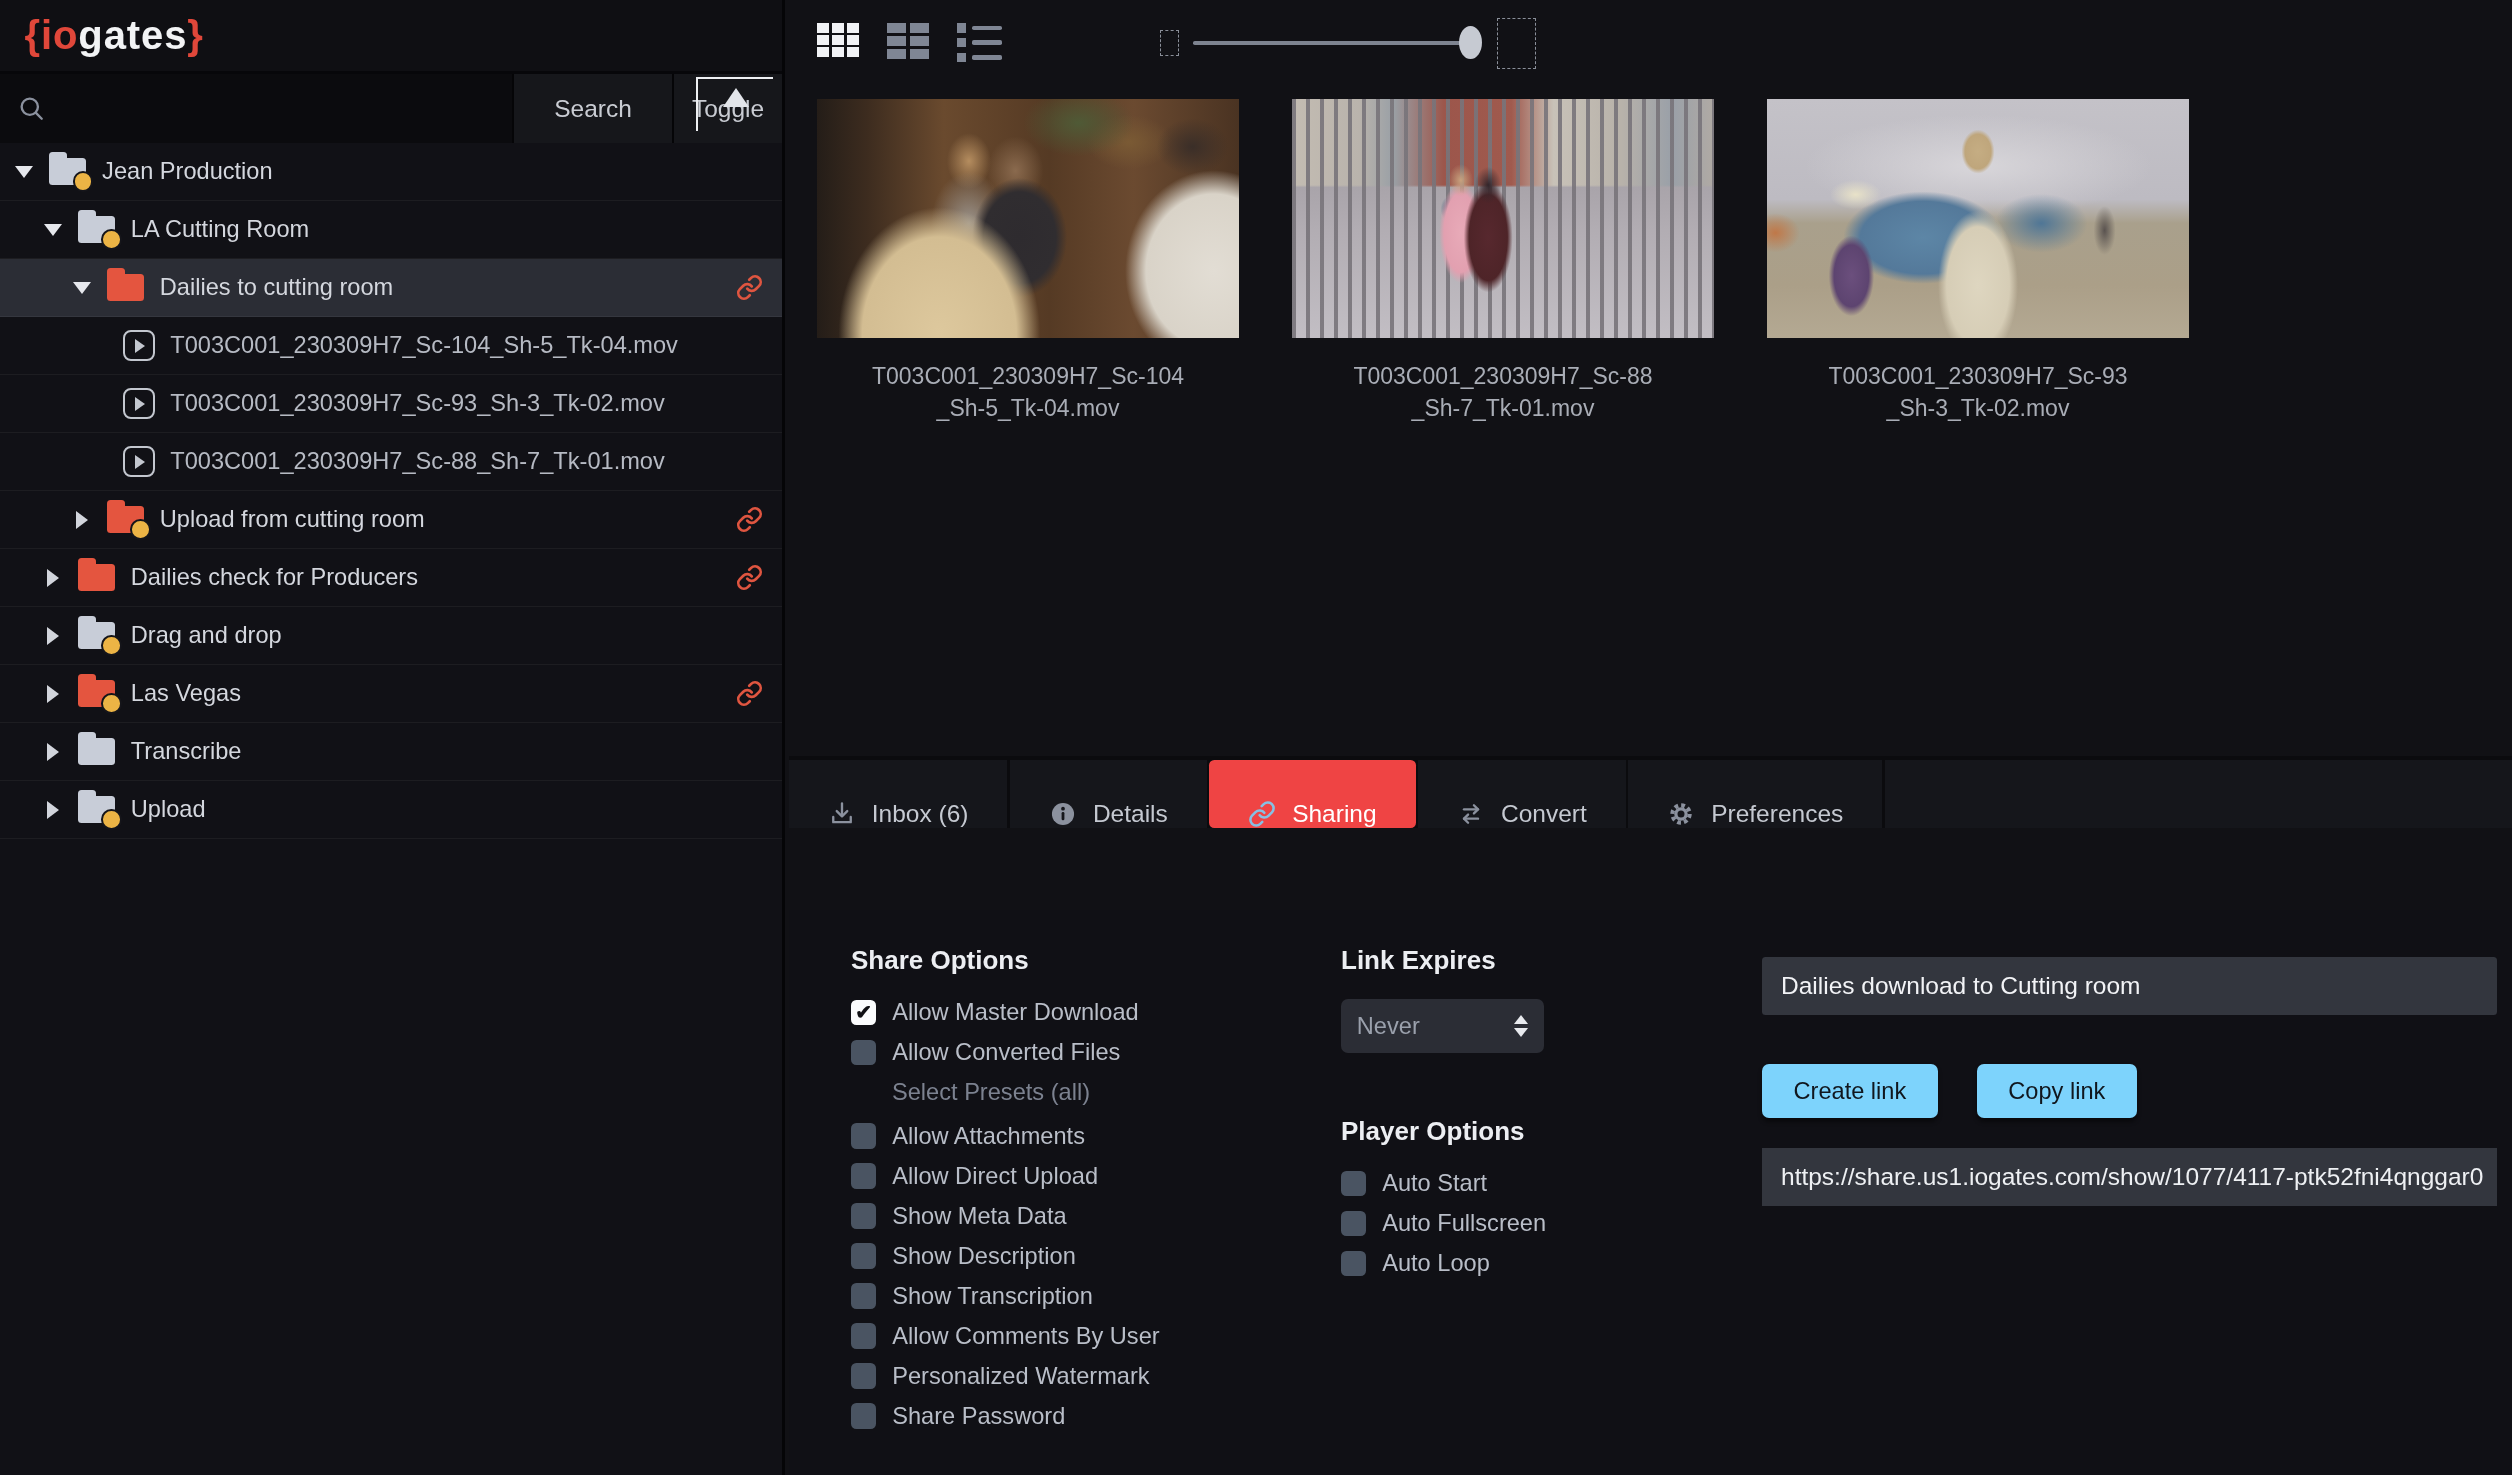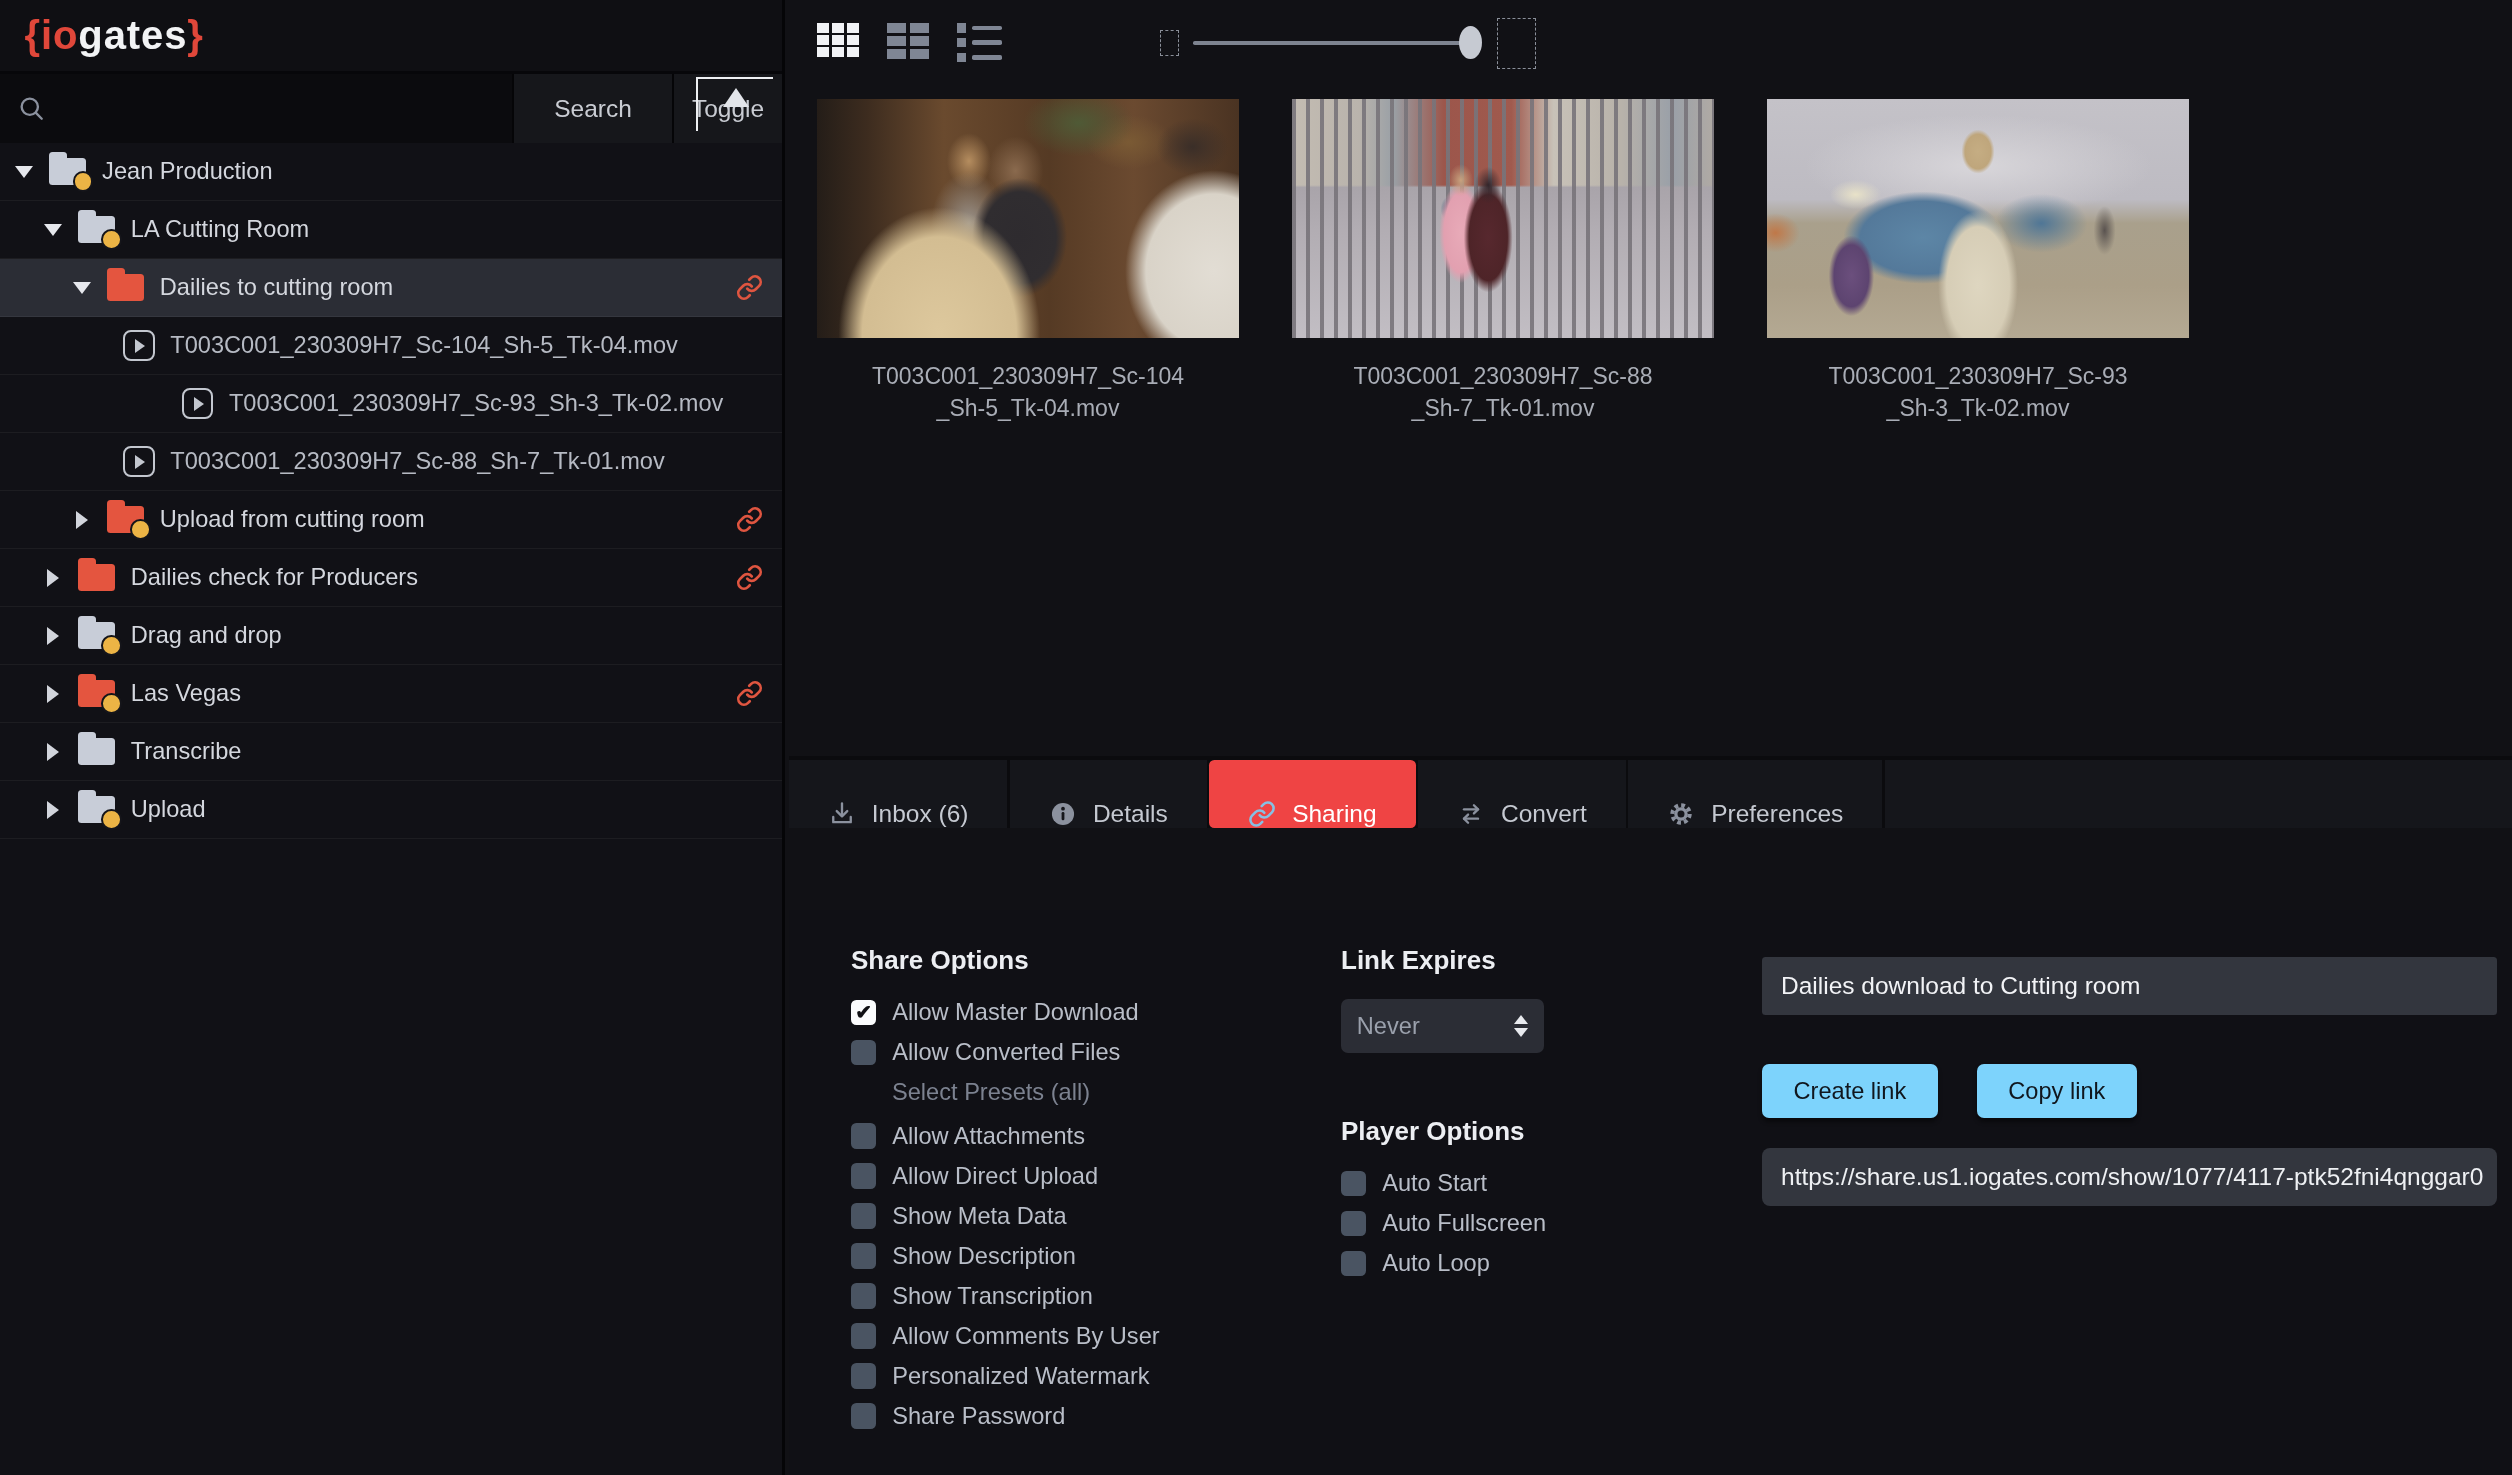--- a/index.html
+++ b/index.html
@@ -152,21 +152,21 @@
   .dd-down { width:0; height:0; border-left:7.9px solid transparent; border-right:7.9px solid transparent;
              border-top:9.6px solid #e8eaee; }
 
   .name-input { width:100%; height:58px; background:#33363e; border:none; border-radius:3.5px;
                 color:#f2f3f6; font-size:24.5px; font-family:"Liberation Sans", sans-serif;
                 padding:0 19px; margin-top:12.3px; }
   .btn-row { display:flex; gap:39px; margin-top:49px; }
   .teal-btn { height:54px; padding:0 31.5px; background:#7dd3fc; border:none; border-radius:7px;
               color:#10161d; font-size:23.6px; font-family:"Liberation Sans", sans-serif; cursor:pointer;
               box-shadow:0 3.5px 4.4px rgba(0,0,0,.45); }
-  .url-box { margin-top:30px; width:100%; height:58px; background:#33363e; border-radius:8px;
+  .url-box { margin-top:30px; width:100%; height:58px; background:#33363e; border-radius:0;
              display:flex; align-items:center; padding:0 19px; font-size:24.5px; color:#eef0f3;
              white-space:nowrap; }
 </style>
 </head>
 <body>
 
 <div class="sidebar">
   <div class="side-header">
     <div class="logo">
       <span class="red">{</span><span class="red">io</span><span class="white">gates</span><span class="red">}</span>
@@ -212,21 +212,21 @@
             <path d="M14 11a5 5 0 0 0-7.54-.54l-3 3a5 5 0 0 0 7.07 7.07l1.71-1.71"></path>
           </svg>
         </span>
       </div>
       <div class="tree-row file" style="padding-left: 123px;">
         <span class="file-icon">
           <span class="play"></span>
         </span>
         <span class="tree-label">T003C001_230309H7_Sc-104_Sh-5_Tk-04.mov</span>
       </div>
-      <div class="tree-row file" style="padding-left: 123px; justify-content: center;">
+      <div class="tree-row file" style="padding-left: 123px;">
         <span class="file-icon">
           <span class="play"></span>
         </span>
         <span class="tree-label">T003C001_230309H7_Sc-93_Sh-3_Tk-02.mov</span>
       </div>
       <div class="tree-row file" style="padding-left: 123px;">
         <span class="file-icon">
           <span class="play"></span>
         </span>
         <span class="tree-label">T003C001_230309H7_Sc-88_Sh-7_Tk-01.mov</span>

